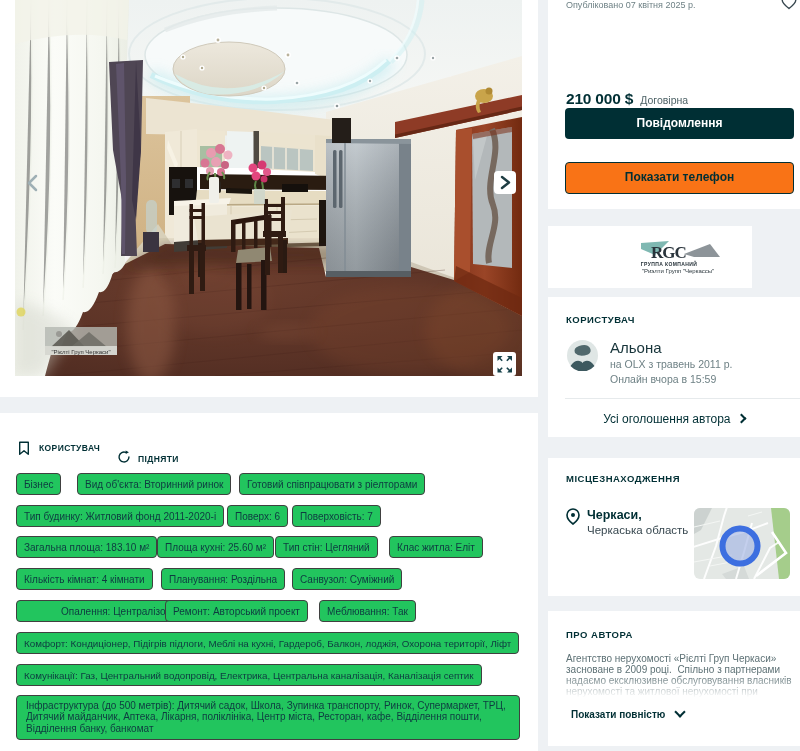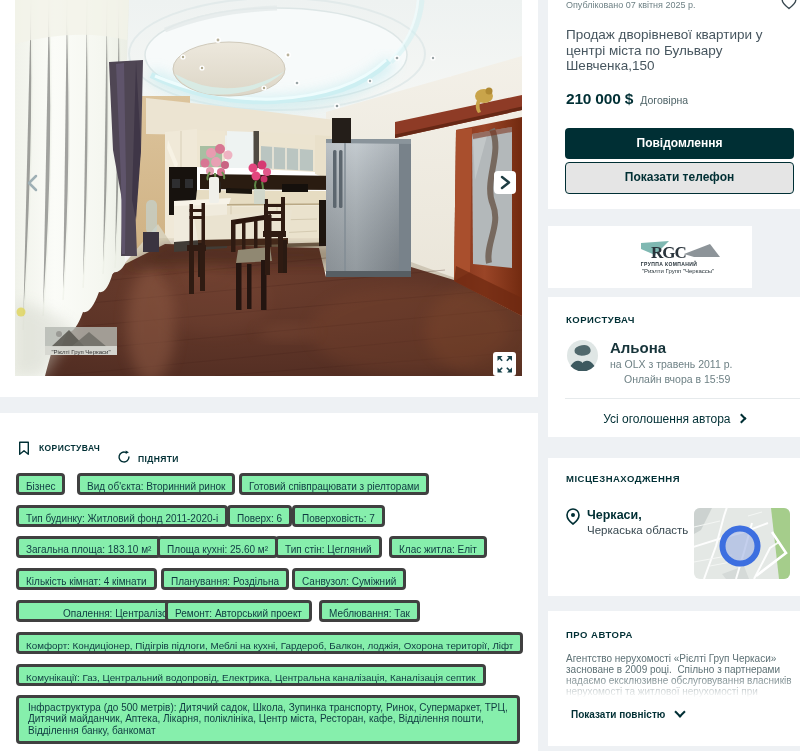--- a/index.html
+++ b/index.html
@@ -1,19 +1,19 @@
 <!DOCTYPE html>
 <html><head>
 <meta charset="utf-8">
 <style>
 *{margin:0;padding:0;box-sizing:border-box}
 html,body{width:800px;height:751px;background:#eef1f4;font-family:"Liberation Sans",sans-serif;color:#002f34;overflow:hidden;position:relative}
 .abs{position:absolute}
 .card{position:absolute;background:#fff}
-.chip{position:absolute;height:22px;line-height:21px;border:3px solid #404040;border-radius:4px;background:#86efac;font-size:10px;color:#0e3a40;padding:0 7px;white-space:nowrap}
+.chip{position:absolute;height:22px;line-height:21px;border:1px solid #404040;border-radius:4px;background:#22c55e;font-size:10px;color:#0e3a40;padding:0 7px;white-space:nowrap}
 .hdr{font-weight:bold;font-size:9.5px;letter-spacing:.5px;color:#002f34}
 </style>
 </head>
 <body>
 
 <div class="card" style="left:0;top:0;width:538px;height:397px;"></div>
 
 <div class="abs" style="left:15px;top:0;width:507px;height:376px;" id="photo">
 <svg width="507" height="376" viewBox="0 0 507 376">
 <defs>
@@ -369,27 +369,26 @@
 <div class="chip" style="left:16px;top:695px;height:auto;line-height:11.4px;padding:4px 9px 5px;white-space:normal;width:504px;">Інфраструктура (до 500 метрів): Дитячий садок, Школа, Зупинка транспорту, Ринок, Супермаркет, ТРЦ, Дитячий майданчик, Аптека, Лікарня, поліклініка, Центр міста, Ресторан, кафе, Відділення пошти, Відділення банку, банкомат</div>
 
 <div class="card" style="left:548px;top:0;width:252px;height:209px;overflow:hidden;">
 
   <div class="abs" style="left:18px;top:0px;font-size:9px;color:#6e8185;">Опубліковано 07 квітня 2025 р.</div>
 
   <svg class="abs" style="left:233px;top:-5px" width="16" height="15" viewBox="0 0 16 15">
       <path d="M8,13.5 C3.4,10 1.2,7.4 1.2,4.9 C1.2,2.9 2.8,1.3 4.8,1.3 C6.1,1.3 7.4,2 8,3.2 C8.6,2 9.9,1.3 11.2,1.3 C13.2,1.3 14.8,2.9 14.8,4.9 C14.8,7.4 12.6,10 8,13.5 Z" fill="none" stroke="#37474f" stroke-width="1.4"></path>
     </svg>
 
-  <div class="abs" style="left:18px;top:27px;font-size:13.5px;line-height:15.5px;color:#47565f;">Продаж дворівневої квартири у<br>центрі міста по Бульвару<br>Шевченка,150</div>
 
   <div class="abs" style="left:18px;top:90px;font-size:15.5px;font-weight:bold;color:#002f34;letter-spacing:-.2px;">210 000 $ <span style="font-size:10.5px;font-weight:normal;color:#4e6367;margin-left:3px;letter-spacing:0;">Договірна</span></div>
 
-  <div class="abs" style="left:17px;top:128px;width:229px;height:31px;background:#002f34;border-radius:4px;color:#fff;font-size:12px;font-weight:bold;text-align:center;line-height:31px;">Повідомлення</div>
-
-  <div class="abs" style="left:17px;top:162px;width:229px;height:32px;background:#e5e5e5;border:1.5px solid #002f34;border-radius:4px;color:#002f34;font-size:12px;font-weight:bold;text-align:center;line-height:29px;">Показати телефон</div>
+  <div class="abs" style="left:17px;top:108px;width:229px;height:31px;background:#002f34;border-radius:4px;color:#fff;font-size:12px;font-weight:bold;text-align:center;line-height:31px;">Повідомлення</div>
+
+  <div class="abs" style="left:17px;top:162px;width:229px;height:32px;background:#f97316;border:1.5px solid #002f34;border-radius:4px;color:#002f34;font-size:12px;font-weight:bold;text-align:center;line-height:29px;">Показати телефон</div>
 </div>
 
 <div class="card" style="left:548px;top:226px;width:204px;height:62px;">
 
   <svg class="abs" style="left:90px;top:14px" width="84" height="34" viewBox="0 0 84 34">
     <polygon points="3,3 31,1 17,15 3,9" fill="#7fb8b2"></polygon>
     <polygon points="46,14 72,4 82,17 56,17" fill="#8d9499"></polygon>
     <text x="13" y="18" font-size="17" font-weight="bold" fill="#2a343c" font-family="Liberation Serif,serif" letter-spacing="-1">RGC</text>
     <text x="31" y="25.5" font-size="5" font-weight="bold" fill="#1e2a32" text-anchor="middle" letter-spacing=".4">ГРУППА КОМПАНИЙ</text>
     <text x="40" y="32.5" font-size="6" fill="#2a363c" text-anchor="middle">"Риэлти Групп "Черкассы"</text>
@@ -399,25 +398,25 @@
 <div class="card" style="left:548px;top:297px;width:252px;height:140px;">
 
   <div class="abs hdr" style="left:18px;top:17px;">КОРИСТУВАЧ</div>
 
   <svg class="abs" style="left:19px;top:43px" width="31" height="31" viewBox="0 0 31 31">
     <circle cx="15.5" cy="15.5" r="15.5" fill="#dfe6e5"></circle>
     <path d="M8,13 q-2,-5 4,-7 q8,-3 11,2 q2,4 -2,6.5 q-9,3 -13,-1.5 Z" fill="#50686c"></path>
     <path d="M3.5,26 q4,-6 9,-5 q2.5,.5 3,2 q.5,-1.5 3,-2 q5,-1 9,5 q-5,5.5 -12,5.5 q-7,0 -12,-5.5 Z" fill="#3d595f"></path>
   </svg>
 
-  <div class="abs" style="left:62px;top:42px;font-size:15px;color:#17343a;font-weight:bold;">Альона</div>
+  <div class="abs" style="left:62px;top:42px;font-size:15px;color:#17343a;">Альона</div>
 
   <div class="abs" style="left:62px;top:61px;font-size:10.5px;color:#6e8185;">на OLX з травень 2011 р.</div>
 
-  <div class="abs" style="left:76px;top:76px;font-size:10.5px;color:#6e8185;">Онлайн вчора в 15:59</div>
+  <div class="abs" style="left:62px;top:76px;font-size:10.5px;color:#6e8185;">Онлайн вчора в 15:59</div>
 
   <div class="abs" style="left:17px;top:101px;width:235px;border-top:1px solid #e6eaec;"></div>
 
   <div class="abs" style="left:0;top:115px;width:252px;text-align:center;font-size:12px;color:#002f34;">Усі оголошення автора <span style="display:inline-block;width:7px;height:7px;border-top:2px solid #002f34;border-right:2px solid #002f34;transform:rotate(45deg);margin-left:4px;margin-bottom:1px;"></span></div>
 </div>
 
 <div class="card" style="left:548px;top:458px;width:280px;height:138px;">
 
   <div class="abs hdr" style="left:18px;top:15px;">МІСЦЕЗНАХОДЖЕННЯ</div>
 

